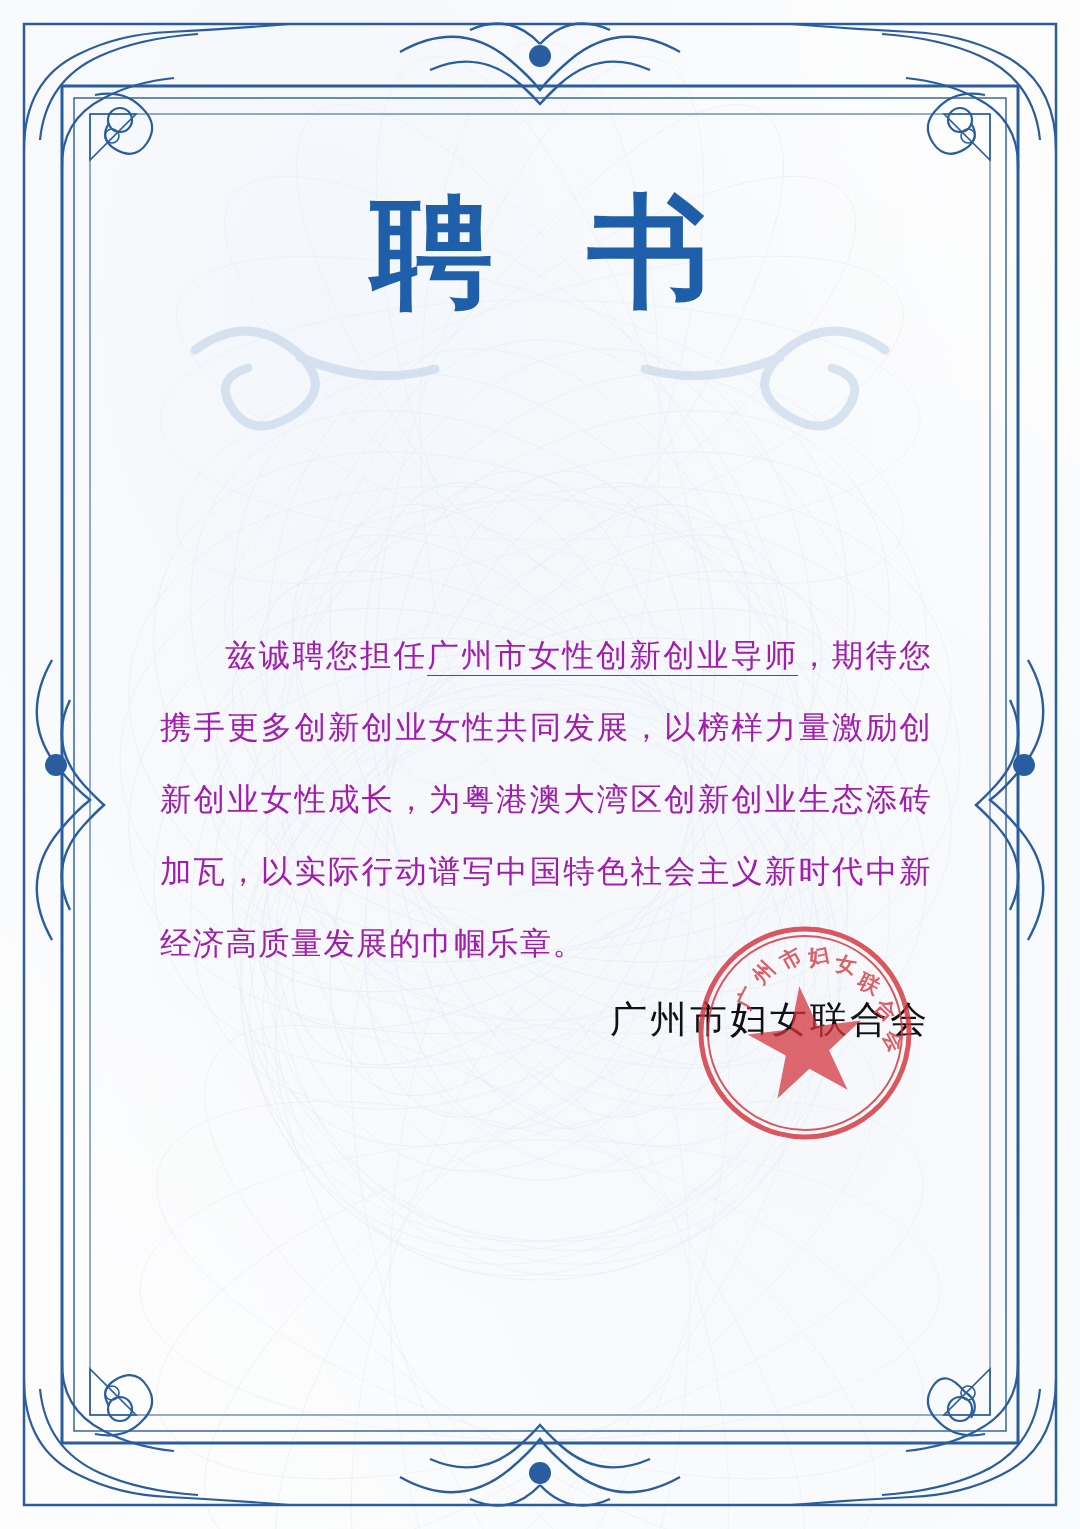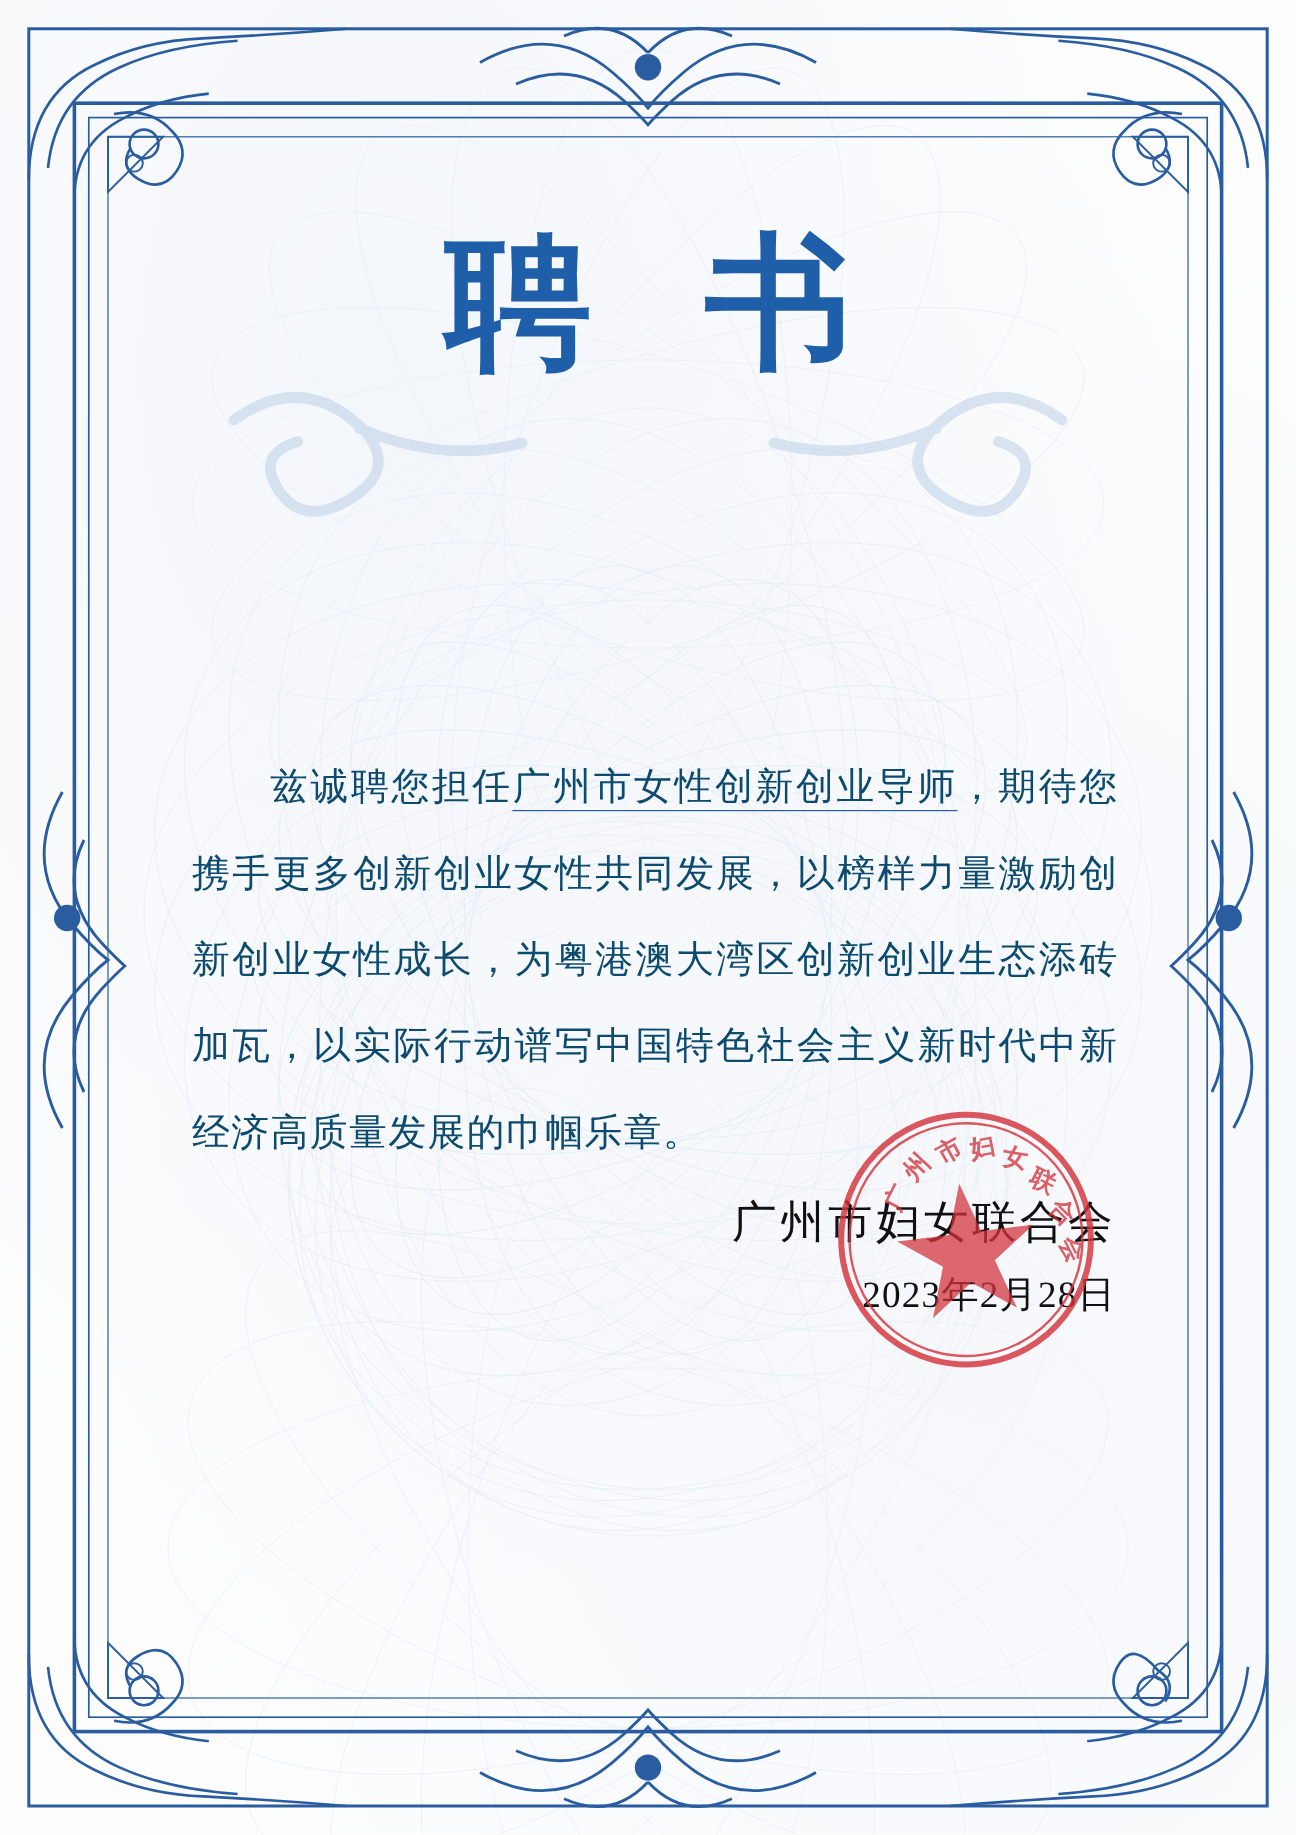--- a/index.html
+++ b/index.html
@@ -90,21 +90,21 @@
   }
   .salutation .tail { letter-spacing: 3px; margin-left: 4px; }
 
   .body-text {
     position: absolute;
     top: 620px;
     left: 160px;
     width: 772px;
     font-size: 31.5px;
     line-height: 72px;
-    color: #0c4a6e;
+    color: #a21caf;
     letter-spacing: 1.2px;
     text-align: justify;
   }
   .body-text .indent { display: inline-block; width: 64px; }
   .body-text .role {
     border-bottom: 1.5px solid #2a5d9f;
     padding-bottom: 2px;
   }
 
   .signature {
@@ -313,21 +313,20 @@
 
     <div class="cert-title">聘 书</div>
 
 
     <div class="body-text">
       <span class="indent"></span><span>兹诚聘您担任</span><span class="role">广州市女性创新创业导师</span><span>，期待您携手更多创新创业女性共同发展，以榜样力量激励创新创业女性成长，为粤港澳大湾区创新创业生态添砖加瓦，以实际行动谱写中国特色社会主义新时代中新经济高质量发展的巾帼乐章。</span>
     </div>
 
     <div class="signature">
       <div class="org">广州市妇女联合会</div>
-      <div class="date">2023年2月28日</div>
     </div>
 
     <svg class="seal" viewBox="0 0 230 230">
       <g fill="none" stroke="#d4343c" stroke-width="5">
         <circle cx="115" cy="115" r="104"></circle>
         <circle cx="115" cy="115" r="97" stroke-width="2"></circle>
       </g>
       <path d="M115 68 l13.5 41.5 h43.6 l-35.3 25.6 l13.5 41.5 l-35.3 -25.6 l-35.3 25.6 l13.5 -41.5 l-35.3 -25.6 h43.6 z" fill="#d4343c" opacity="0.9"></path>
       <g fill="#d4343c" font-family="'DejaVu Serif', serif" font-size="21" font-weight="bold" opacity="0.95">
         <text transform="translate(62,86) rotate(-56)">广</text>

